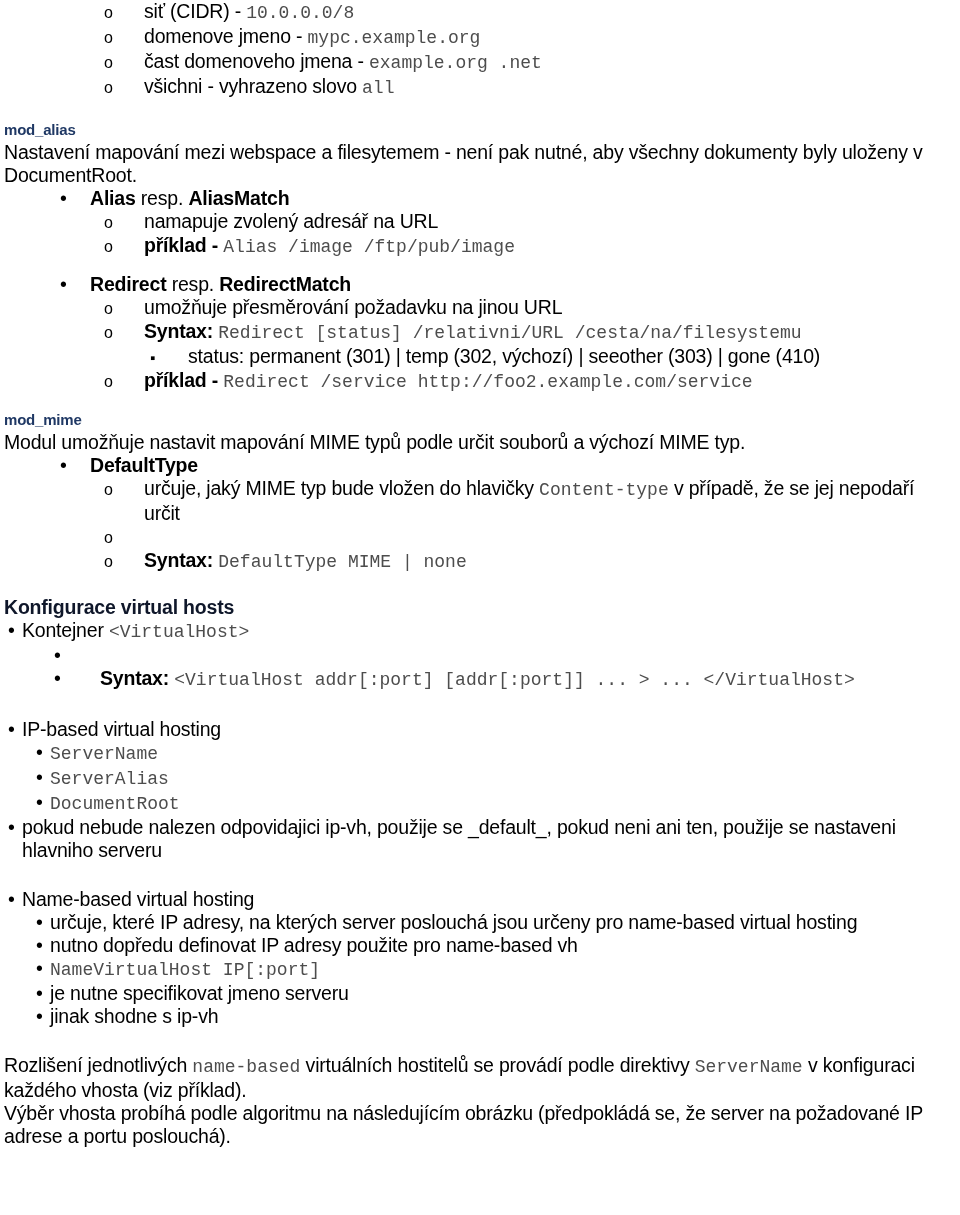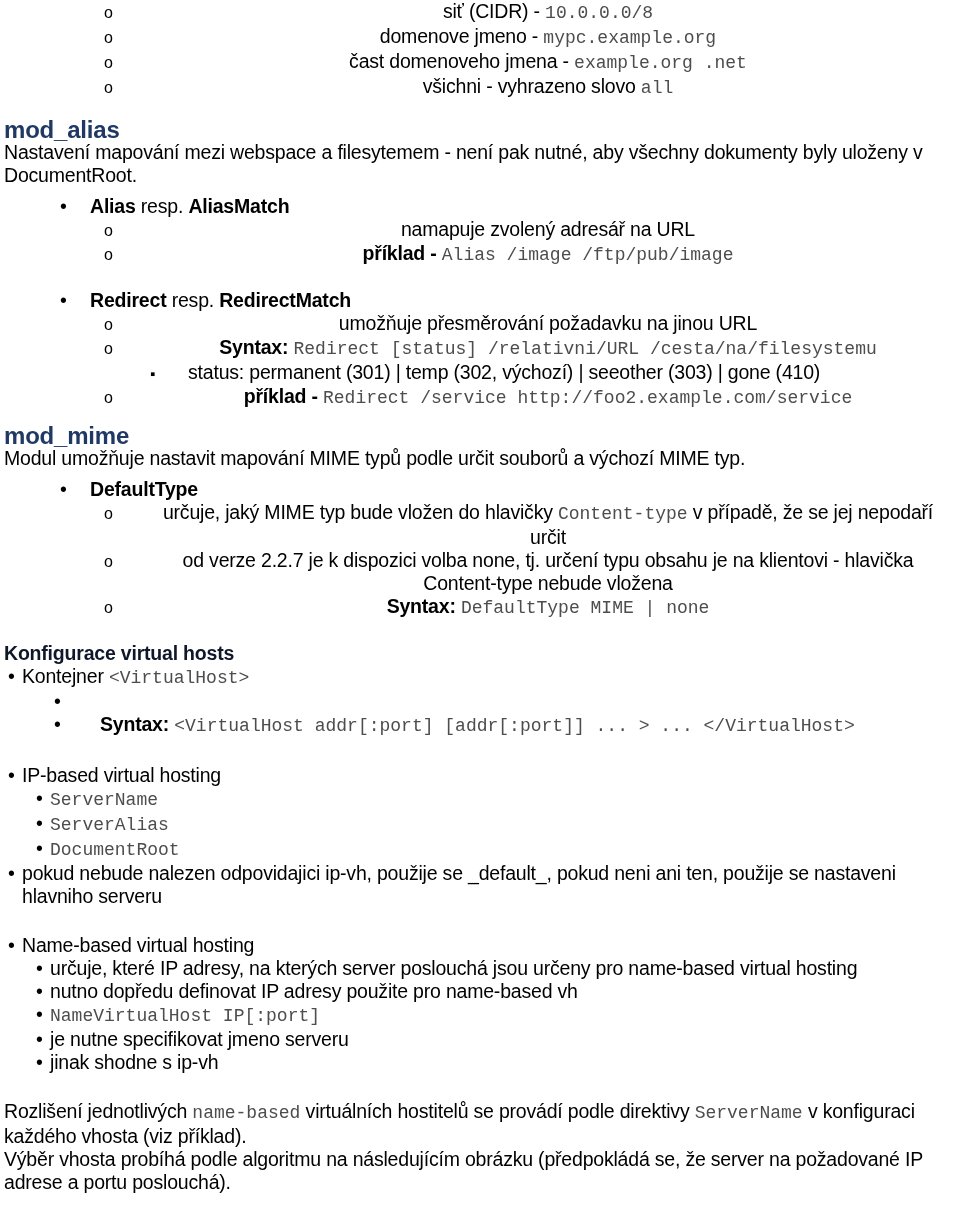--- a/index.html
+++ b/index.html
@@ -33,21 +33,21 @@
     font-family: "Liberation Mono", "DejaVu Sans Mono", monospace;
     font-size: 18px;
     color: #4d4d4d;
     letter-spacing: 0px;
   }
   .b  { font-weight: bold; }
   .i  { }
 
   
   .mod-head {
-    font-size: 24px;
+    font-size: 15px;
     font-weight: bold;
     color: #1f3864;
     line-height: 23px;
     margin: 0;
     letter-spacing: -0.2px;
   }
   .sec-head {
     font-size: 19.5px;
     font-weight: bold;
     color: #0f172a;
@@ -78,23 +78,23 @@
     font-size: 19.5px;
     letter-spacing: -0.2px;
   }
 
   
   .b-dot::before   { content: "\2022"; }           
   .b-circle::before{ content: "o"; font-size: 16px; } 
   .b-sq::before    { content: "\25AA"; font-size: 15px; } 
 
   
-  .lv-dot1   { padding-left: 56px; margin-top: 8px; }
+  .lv-dot1   { padding-left: 56px; }
   .lv-dot1 .bullet   { width: 30px; }
-  .lv-circ2  { padding-left: 100px; text-align: center; }
+  .lv-circ2  { padding-left: 100px; }
   .lv-circ2 .bullet  { width: 40px; }
   .lv-sq3    { padding-left: 146px; }
   .lv-sq3 .bullet    { width: 38px; }
 
   .lv-tight-a { padding-left: 4px; }
   .lv-tight-a .bullet { width: 14px; }
   .lv-tight-b { padding-left: 32px; }
   .lv-tight-b .bullet { width: 14px; }
 
   .lv-vh2 { padding-left: 50px; }
@@ -194,21 +194,20 @@
     <span class="bullet b-dot"></span>
     <span class="rowtext"><span class="b">DefaultType</span></span>
   </div>
 
   <div class="row lv-circ2">
     <span class="bullet b-circle"></span>
     <span class="rowtext"><span>určuje, jaký MIME typ bude vložen do hlavičky </span><span class="mono">Content-type</span><span> v případě, že se jej nepodaří určit</span></span>
   </div>
   <div class="row lv-circ2">
     <span class="bullet b-circle"></span>
-    <span class="rowtext"><span>od verze 2.2.7 je k dispozici volba none, tj. určení typu obsahu je na </span><span class="i">klientovi</span><span> - hlavička Content-type nebude vložena</span></span>
   </div>
   <div class="row lv-circ2">
     <span class="bullet b-circle"></span>
     <span class="rowtext"><span class="b">Syntax: </span><span class="mono">DefaultType MIME | none</span></span>
   </div>
 
   <div class="spacer-22"></div>
 
   <div class="sec-head">Konfigurace virtual hosts</div>
 

